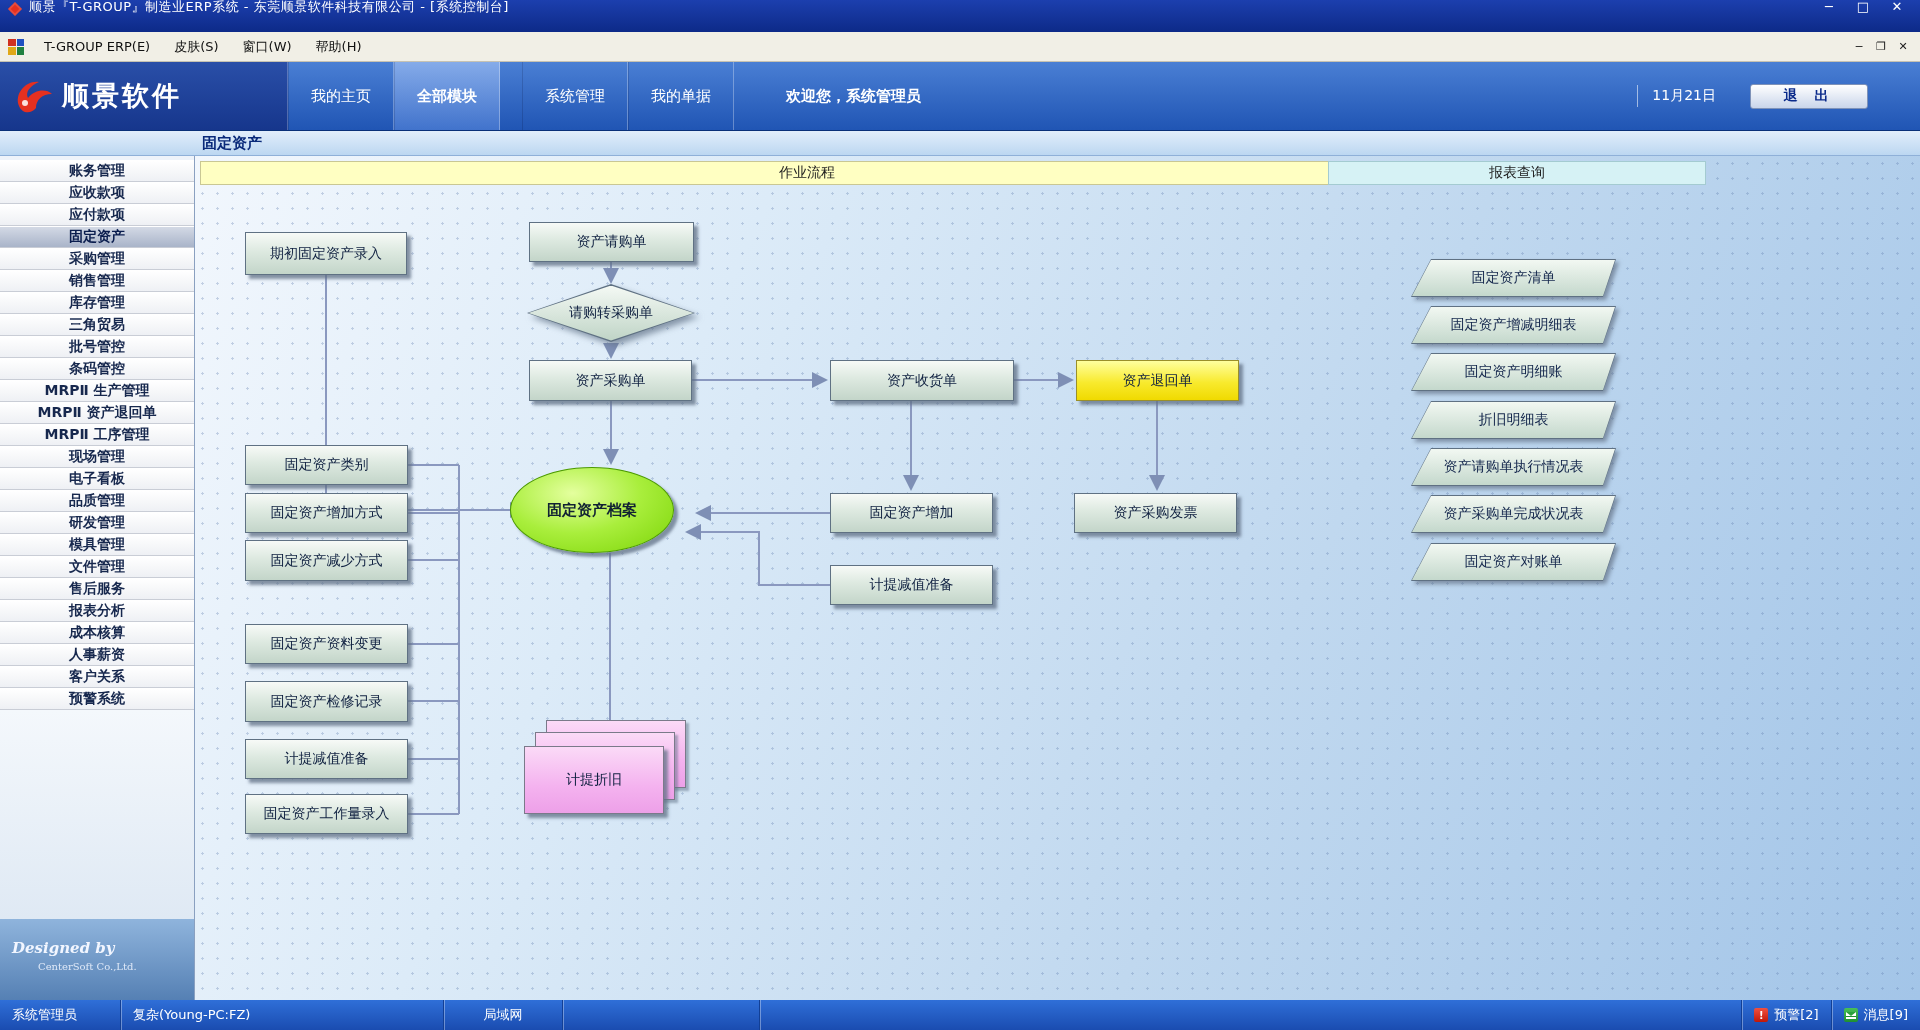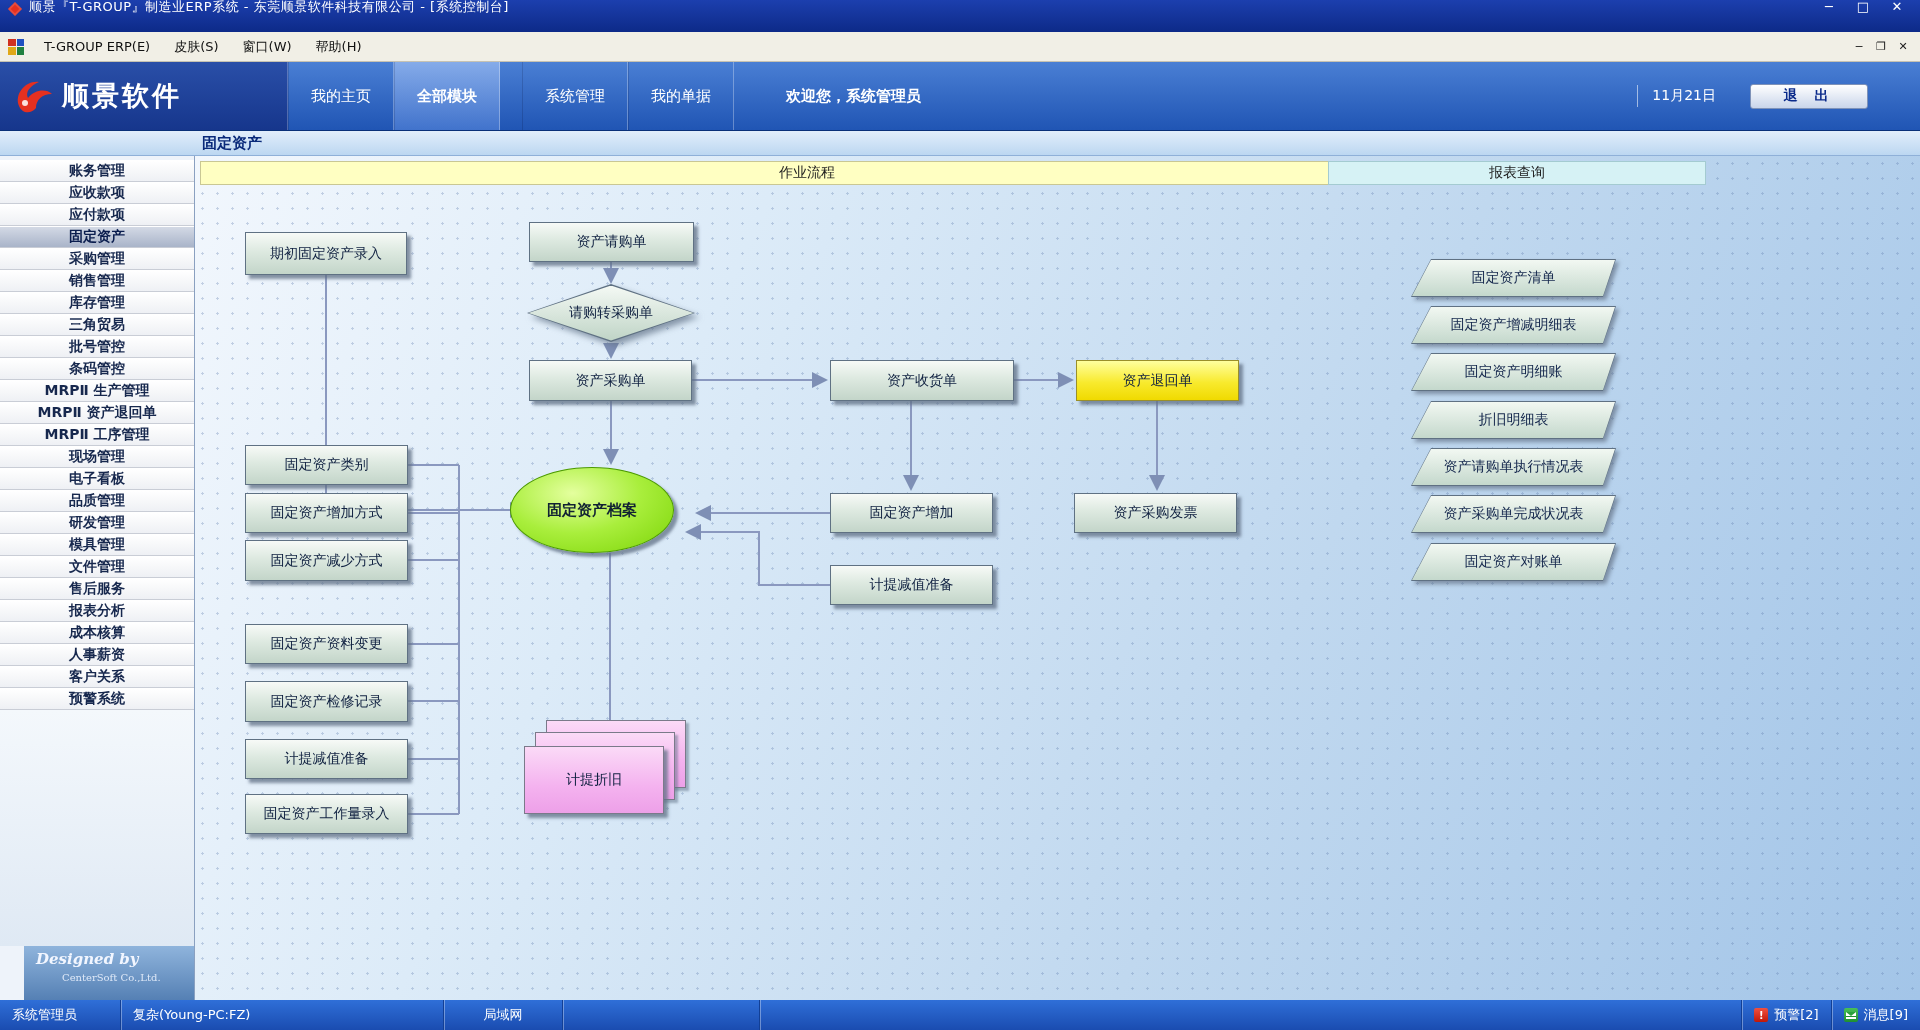--- a/index.html
+++ b/index.html
@@ -58,21 +58,21 @@
 
   
   .sidebar { width:195px; background:#eef3fa; border-right:1px solid #8aa0c0; display:flex;
     flex-direction:column; flex:0 0 auto; }
   .side-items { padding-top:4px; }
   .side-item { height:22px; display:flex; align-items:center; justify-content:center;
     background:linear-gradient(#ffffff,#eef0f4); border-bottom:1px solid #c9cdd6; border-top:1px solid #ffffff;
     font-size:14px; font-weight:600; color:#17284e; }
   .side-item.active { background:linear-gradient(#d3d9e5,#a9b4c9); color:#0a1d4e; font-weight:bold; }
   .side-fill { flex:1; background:linear-gradient(#f4f8fc,#dfe9f4); }
-  .side-designed { height:54px; background:linear-gradient(#8fb4dc,#5580b4); padding:4px 10px 0 12px;margin-left:24px; }
+  .side-designed { height:81px; background:linear-gradient(#8fb4dc,#5580b4); padding:20px 10px 0 12px; }
   .side-designed .d1 { font-family:"DejaVu Serif","Liberation Serif",serif; font-style:italic; font-weight:bold;
     color:#f2f6ff; font-size:15px; }
   .side-designed .d2 { font-family:"DejaVu Serif","Liberation Serif",serif; 
     color:#dfe9f8; font-size:10px; padding-left:26px; margin-top:4px; }
 
   
   .main-panel { position:relative; flex:1; overflow:hidden;
     background:
       radial-gradient(rgba(90,120,170,.30) 1px, transparent 1.3px) 0 0 / 15px 15px,
       linear-gradient(115deg,#f2f7fd 0%,#dcebf8 28%,#c0d8ef 62%,#a3c5e8 100%); }

